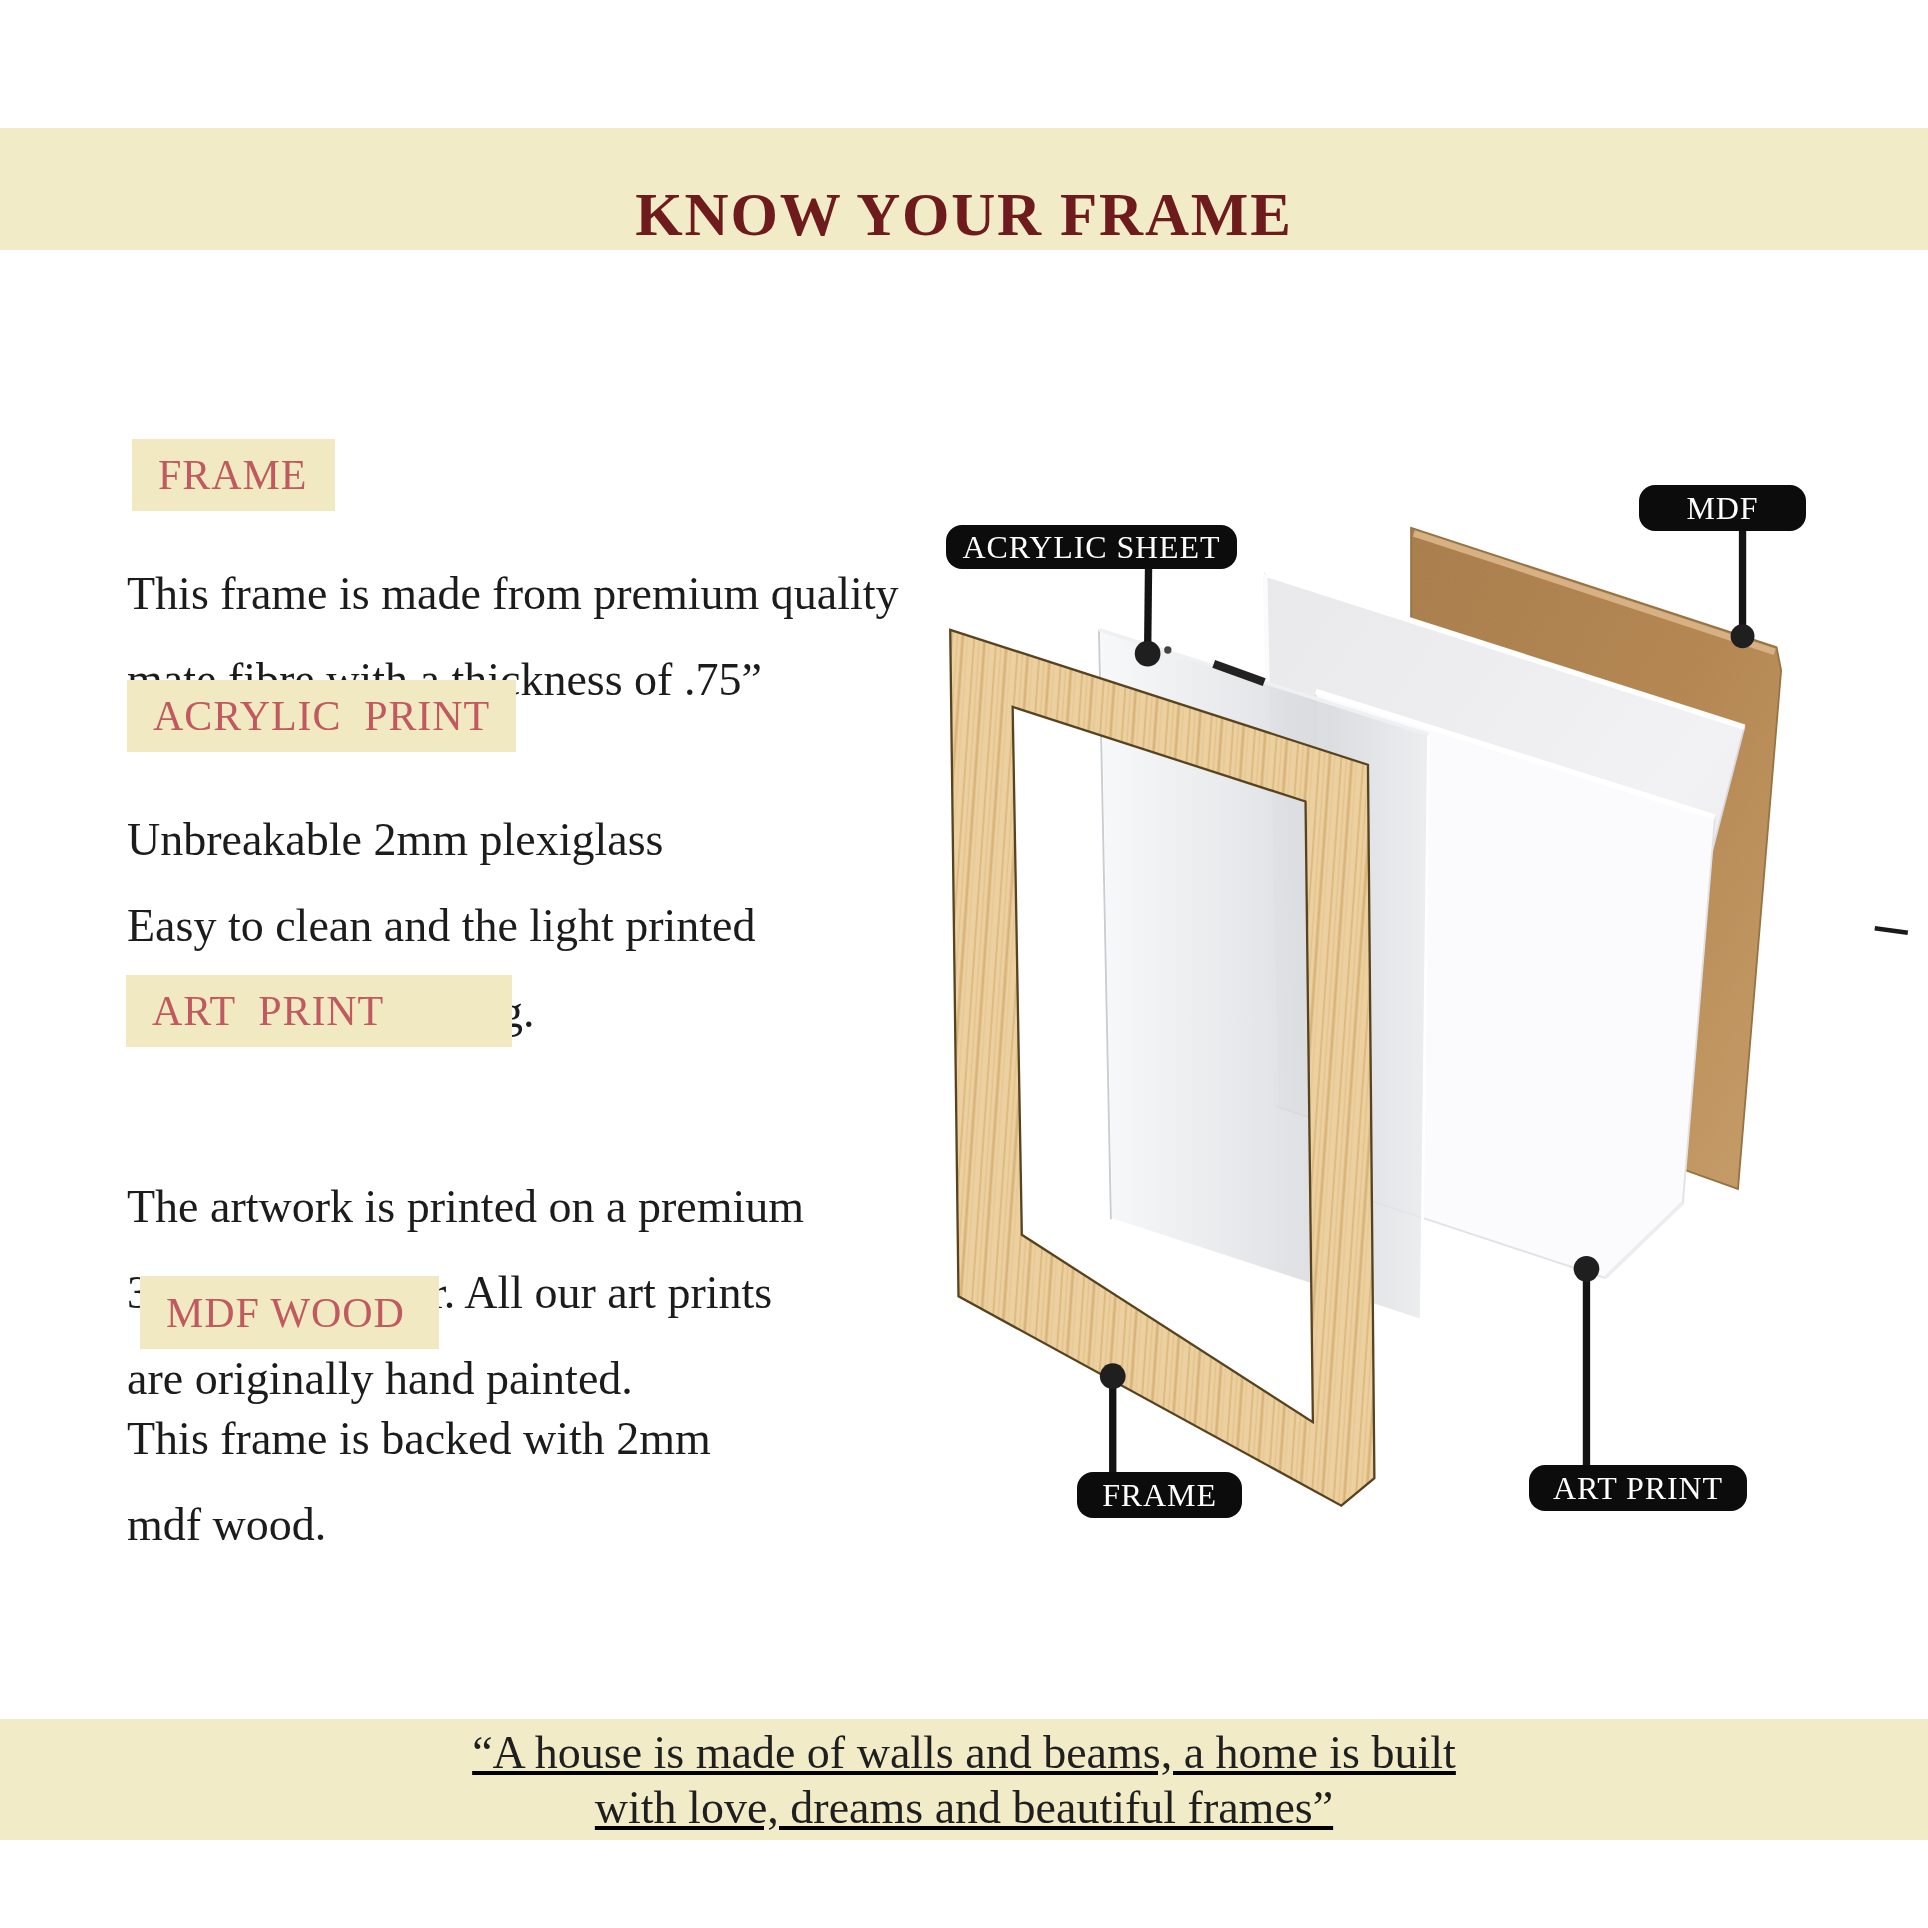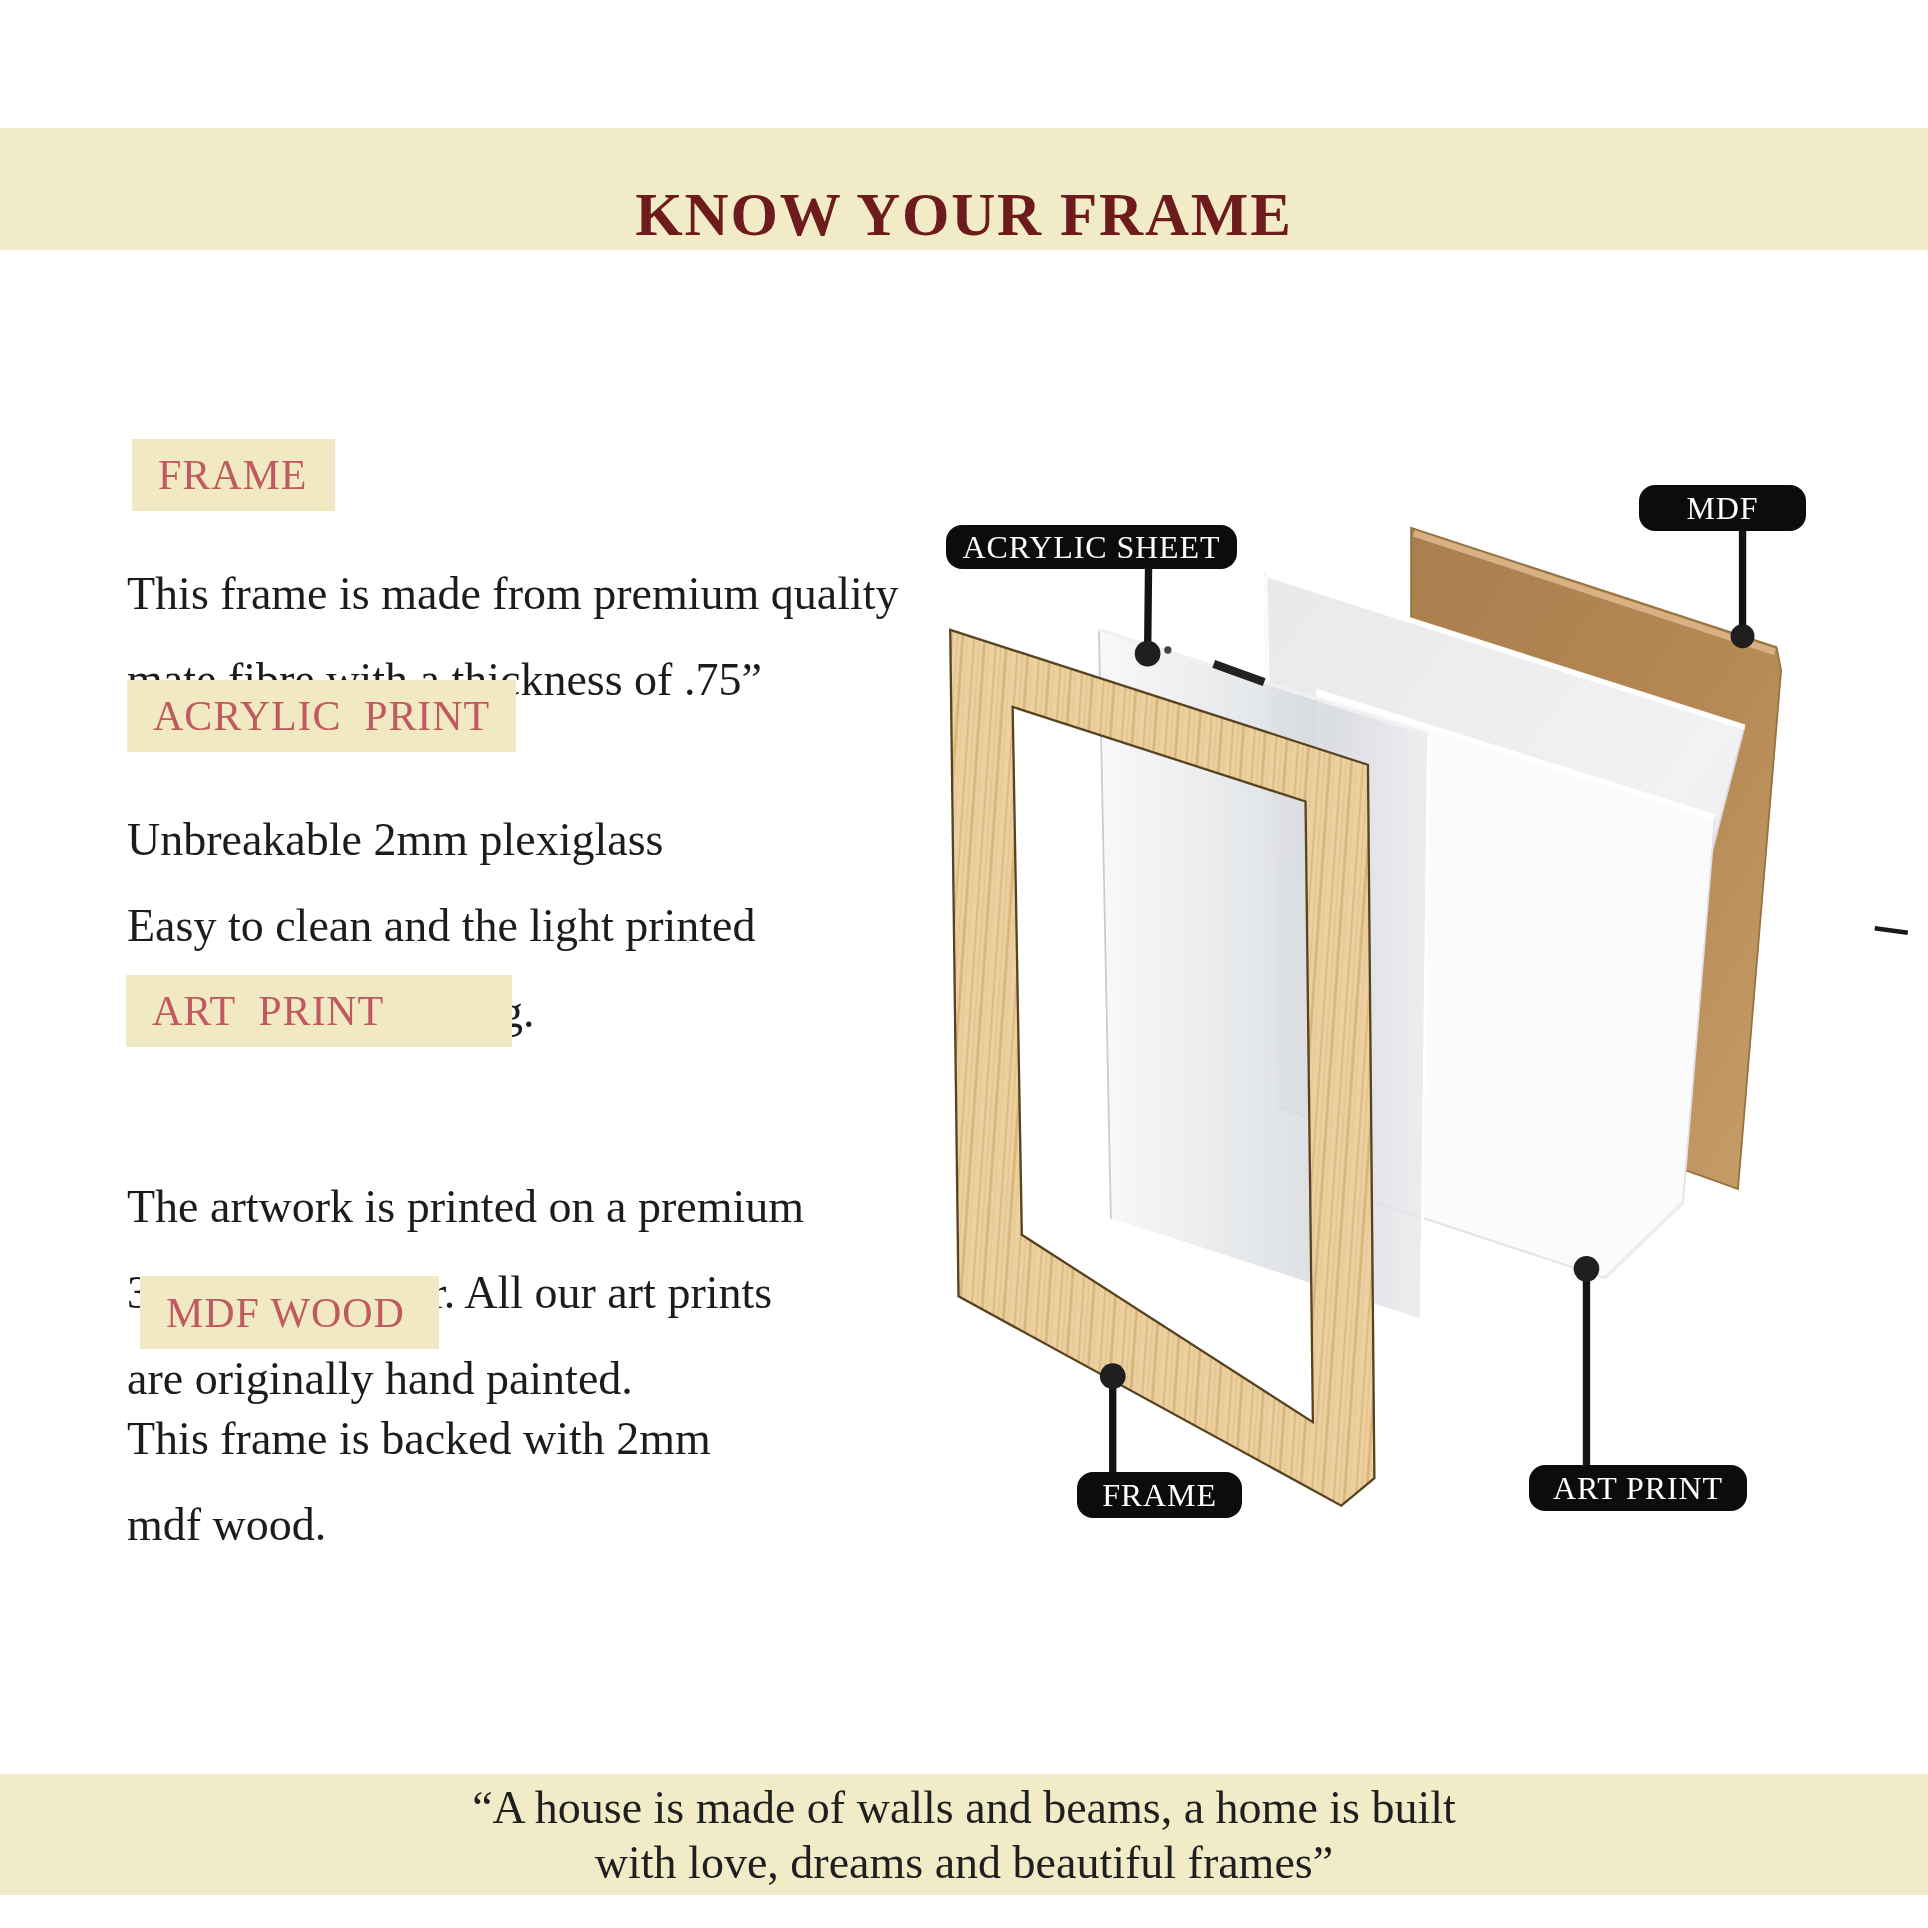--- a/index.html
+++ b/index.html
@@ -21,21 +21,21 @@
     position:absolute;left:127px;color:#1c1c1c;font-size:46px;line-height:86px;
     white-space:pre-line;
   }
   
   .callout{
     position:absolute;background:#0c0c0c;color:#ffffff;border-radius:16px;
     display:flex;align-items:center;justify-content:center;
     font-size:32px;letter-spacing:0.9px;white-space:pre;
   }
   
-  .quote-band{top:1774px;height:121px;display:flex;align-items:center;justify-content:center;}
+  .quote-band{top:1719px;height:121px;display:flex;align-items:center;justify-content:center;text-decoration:underline;}
   .quote{
     font-size:46px;line-height:55px;color:#1f1f1f;text-align:center;white-space:pre-line;
   }
   svg{position:absolute;left:0;top:0;}
 </style>
 </head>
 <body>
 
 <div class="band header-band">
   <div class="title">KNOW YOUR FRAME</div>

